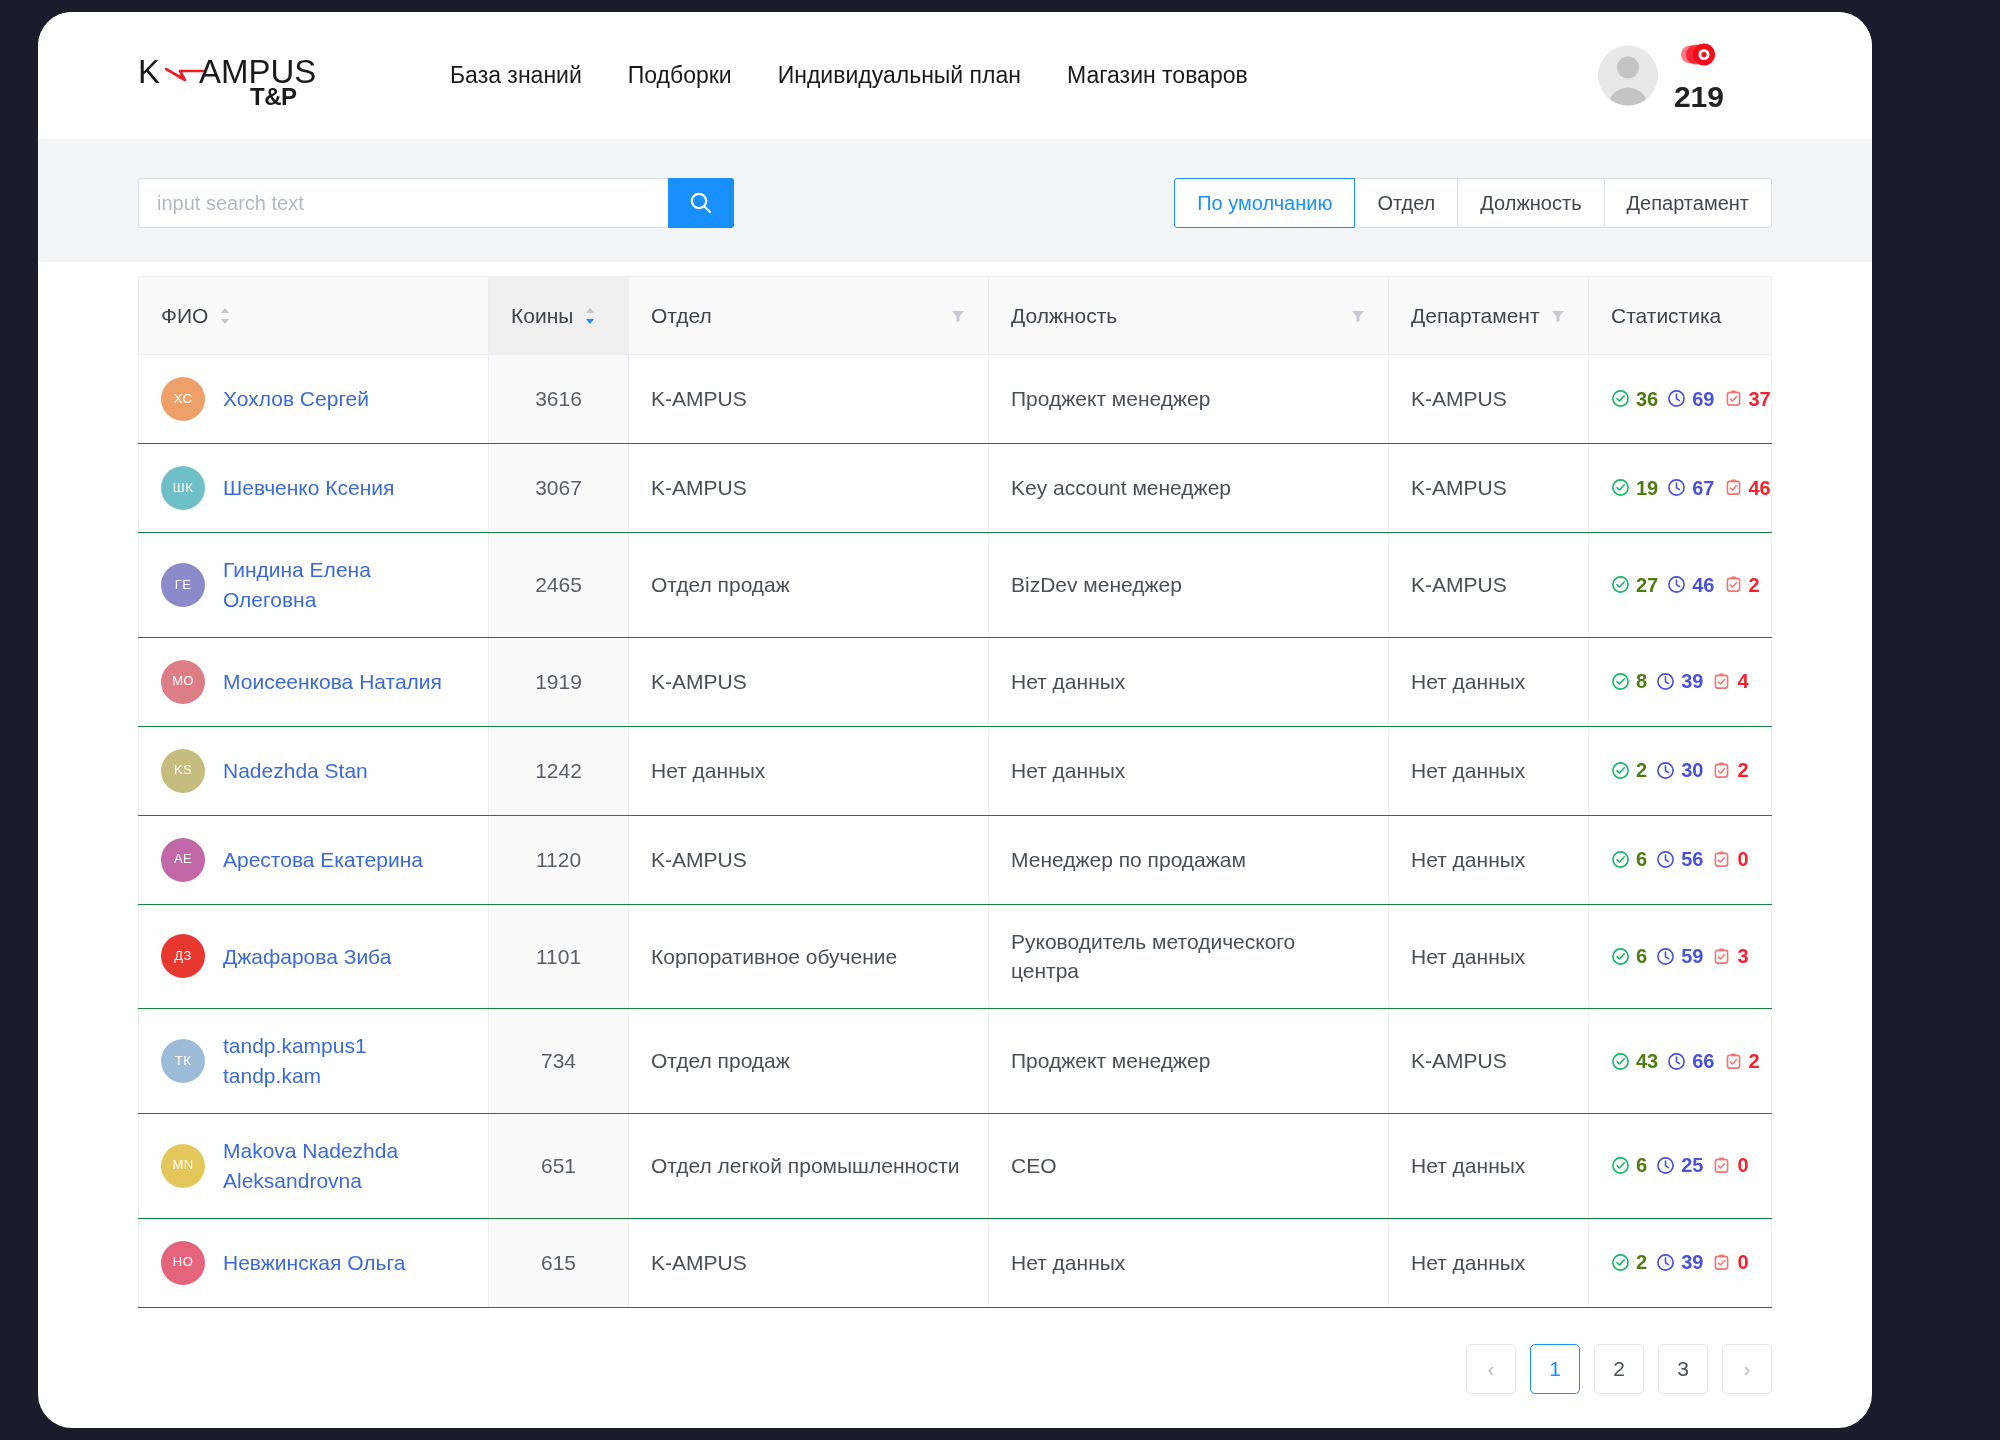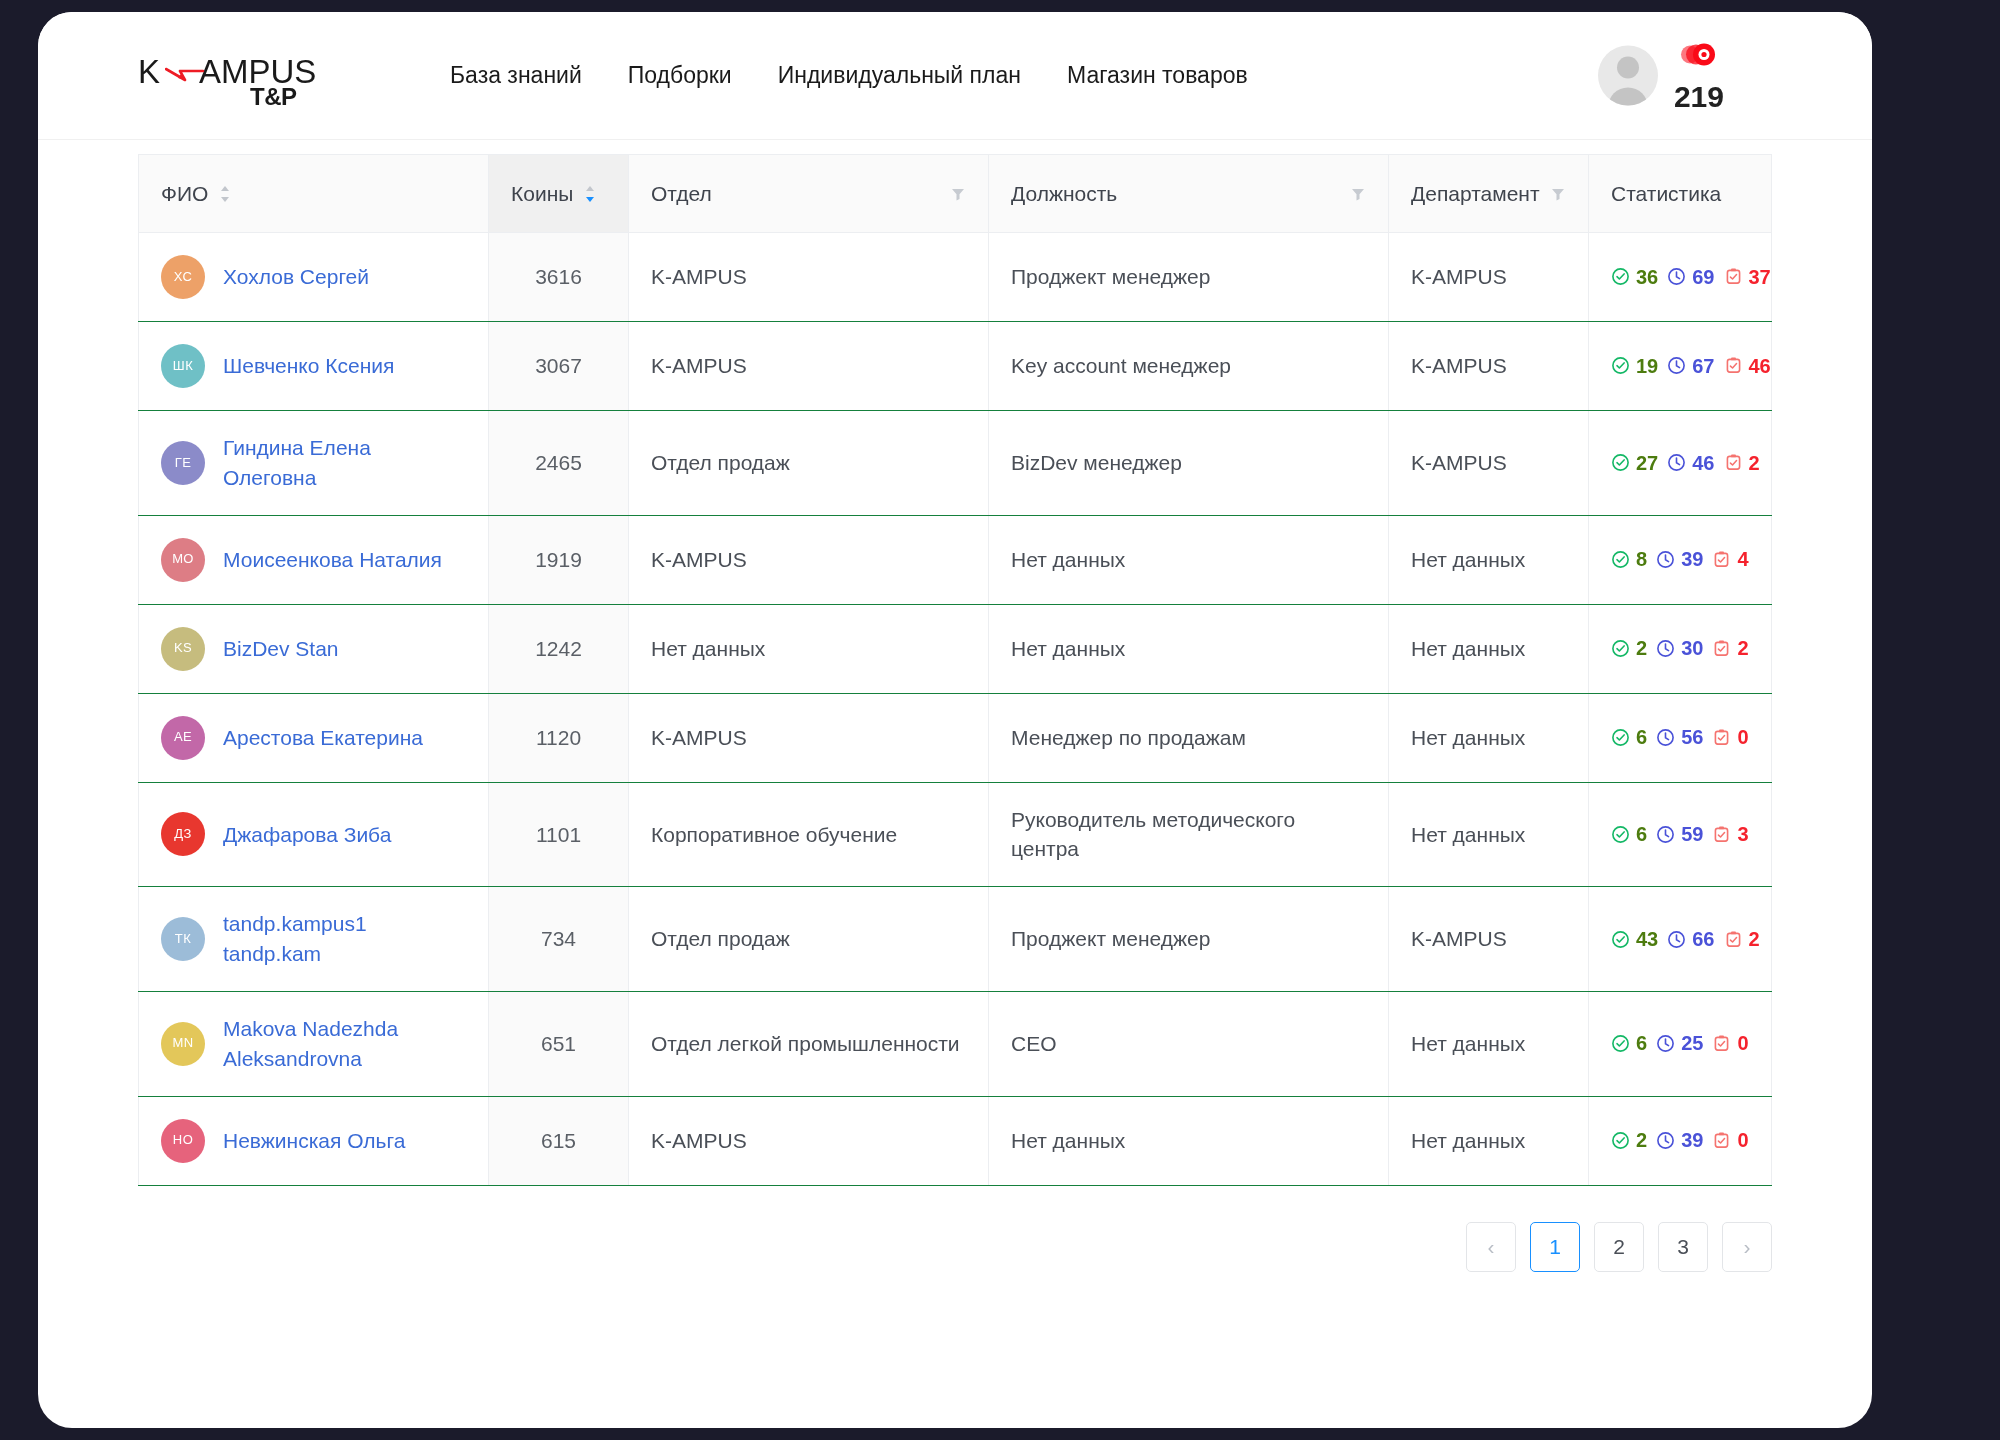--- a/index.html
+++ b/index.html
@@ -190,20 +190,38 @@
           <circle cx="17" cy="16" r="10" fill="#fa0a18" opacity="0.75"></circle>
           <circle cx="25" cy="16" r="11" fill="#fa0a18"></circle>
           <circle cx="25" cy="16" r="5.5" fill="#ffffff"></circle>
           <circle cx="25" cy="16" r="2.6" fill="#fa0a18"></circle>
         </svg>
         <span id="coin-count">219</span>
       </div>
     </div>
   </div>
 
+  <div id="toolbar">
+    <div id="search-group">
+      <input id="search-input" type="text" placeholder="input search text" style="">
+      <button id="search-btn">
+        <svg width="26" height="26" viewBox="0 0 26 26">
+          <circle cx="11" cy="11" r="7.2" stroke="#ffffff" stroke-width="2.2" fill="none"></circle>
+          <line x1="16.2" y1="16.2" x2="22" y2="22" stroke="#ffffff" stroke-width="2.2" stroke-linecap="round"></line>
+        </svg>
+      </button>
+    </div>
+
+    <div id="filter-group">
+      <div class="fbtn">По умолчанию</div>
+      <div class="fbtn">Отдел</div>
+      <div class="fbtn">Должность</div>
+      <div class="fbtn">Департамент</div>
+    </div>
+  </div>
 
   <div id="card">
     <table>
       <colgroup>
         <col style="width:350px">
           <col style="width:140px">
           <col style="width:360px">
         <col style="width:400px">
           <col style="width:200px">
           <col>
@@ -409,21 +427,21 @@
                   </svg>
                   <span class="sv">4</span>
                 </span>
               </div>
             </td>
           </tr>
           <tr>
             <td>
               <div class="name-cell">
                 <div class="avatar" style="background:#c6bc7e">KS</div>
-                <a class="name-link" href="#">BizDev Stan</a>
+                <a class="name-link" href="#">Nadezhda Stan</a>
               </div>
             </td>
             <td class="coins-cell">1242</td>
             <td>Нет данных</td>
             <td>Нет данных</td>
             <td>Нет данных</td>
             <td>
               <div class="stats">
                 <span class="stat done">
                   <svg width="19" height="19" viewBox="0 0 20 20">

